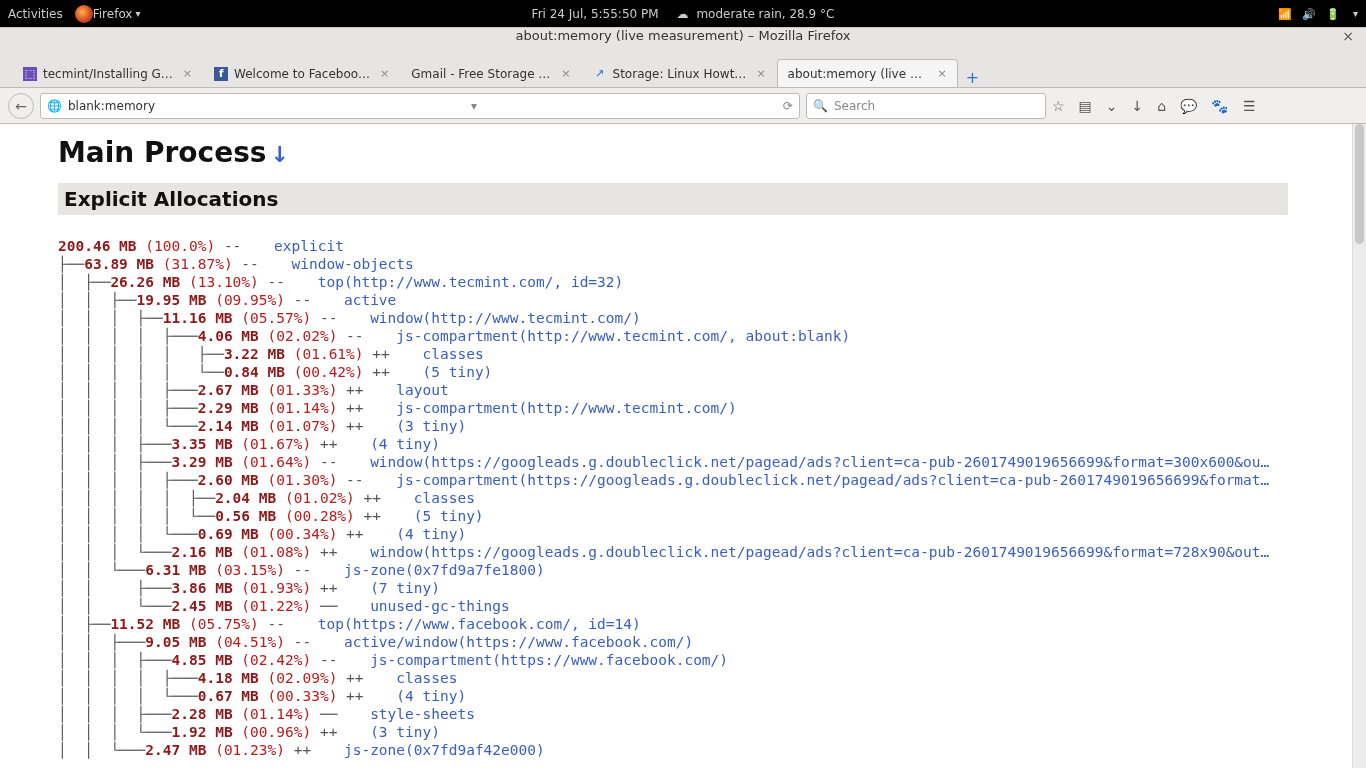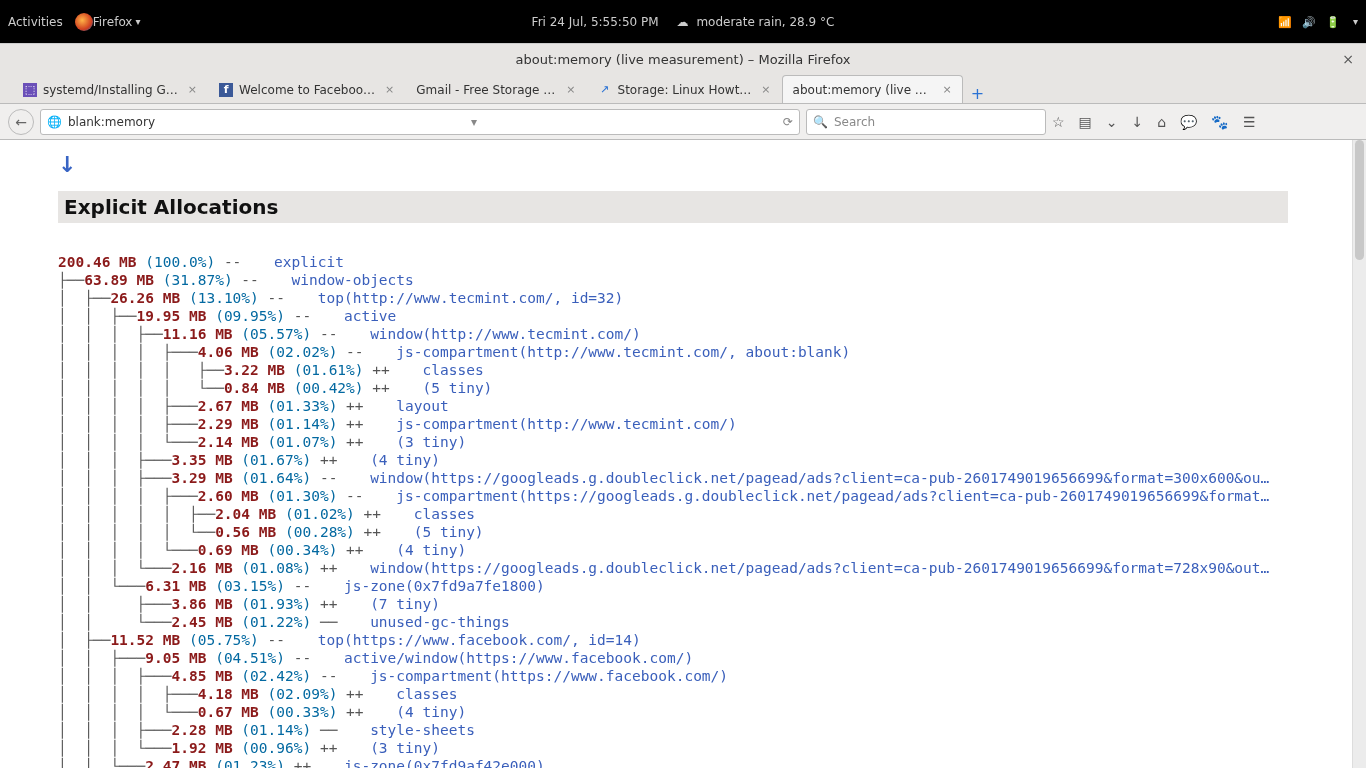--- a/index.html
+++ b/index.html
@@ -1,32 +1,32 @@
 <!DOCTYPE html>
 <html><head>
 <meta charset="utf-8">
 <style>
 * { margin: 0; padding: 0; box-sizing: border-box; }
 body { font-family: "DejaVu Sans", sans-serif; background: #fff; width: 1366px; height: 768px; overflow: hidden; }
 
 
-.topbar { height: 43px; background: #000; color: #ccc; display: flex; align-items: center; padding: 0 8px; font-size: 12px; }
+.topbar { height: 27px; background: #000; color: #ccc; display: flex; align-items: center; padding: 0 8px; font-size: 12px; }
 .topbar .left { display: flex; align-items: center; gap: 12px; }
 .topbar .center { position: absolute; left: 50%; transform: translateX(-50%); display: flex; align-items: center; gap: 18px; }
 .topbar .right { margin-left: auto; display: flex; align-items: center; gap: 10px; }
 .ff-icon { width: 18px; height: 18px; border-radius: 50%; background: radial-gradient(circle at 40% 40%, #ffb347, #d14020 60%, #3b5998 90%); display: inline-block; }
 .caret { font-size: 10px; margin-left: 3px; }
 .cloud-icon::before { content: "☁"; }
 .wifi-icon::before { content: "📶"; font-size: 11px; }
 .vol-icon::before { content: "🔊"; font-size: 11px; }
 .bat-icon::before { content: "🔋"; font-size: 11px; }
 
 
 .window { background: #e7e5e3; border-top: 1px solid #ccc; }
-.titlebar { height: 30px; display: flex; align-items: center; justify-content: center; font-size: 13px; color: #333; position: relative; }
+.titlebar { height: 30px; display: flex; justify-content: center; font-size: 13px; color: #333; position: relative; }
 .titlebar .close { position: absolute; right: 12px; font-size: 14px; color: #555; cursor: pointer; }
 
 .tabbar { height: 30px; display: flex; align-items: flex-end; padding: 0 12px; gap: 0; border-bottom: 1px solid #bbb; }
 .tab { display: flex; align-items: center; height: 28px; padding: 0 10px; font-size: 12px; color: #333; border: 1px solid transparent; border-bottom: none; max-width: 210px; border-radius: 4px 4px 0 0; gap: 6px; }
 .tab.active { background: #f5f5f5; border-color: #bbb; }
 .tab .favicon { width: 14px; height: 14px; font-size: 11px; display: flex; align-items: center; justify-content: center; }
 .tab .tabtitle { white-space: nowrap; overflow: hidden; text-overflow: ellipsis; max-width: 140px; }
 .tab .tabclose { color: #888; font-size: 11px; margin-left: 4px; cursor: pointer; }
 .newtab { color: #2a72d4; font-size: 16px; padding: 0 8px; cursor: pointer; }
 
@@ -40,25 +40,25 @@
 .searchbar { width: 240px; height: 26px; border: 1px solid #bbb; border-radius: 3px; background: #fff; display: flex; align-items: center; padding: 0 6px; gap: 6px; font-size: 12px; color: #888; }
 .searchbar .mag { color: #888; }
 .toolicons { display: flex; align-items: center; gap: 14px; color: #555; font-size: 14px; }
 .toolicons span { cursor: pointer; }
 
 
 .content { background: #fff; height: calc(768px - 27px - 30px - 30px - 36px); overflow: hidden; position: relative; }
 .page { padding: 12px 0 0 58px; font-family: "DejaVu Sans Mono", monospace; }
 .heading { font-family: "DejaVu Sans", sans-serif; font-size: 28px; font-weight: bold; color: #111; display: flex; align-items: baseline; gap: 4px; margin-bottom: 14px; }
 .heading .anchor { color: #3864c4; font-size: 22px; }
-.subhead { font-family: "DejaVu Sans", sans-serif; font-size: 20px; font-weight: bold; color: #111; background: #e7e5e3; padding: 4px 6px; margin-bottom: 30px; width: 1230px; }
+.subhead { font-family: "DejaVu Sans", sans-serif; font-size: 20px; font-weight: bold; color: #111; background: #e7e5e3; padding: 4px 6px; margin-bottom: 22px; width: 1230px; }
 
 .tree { font-size: 14.5px; line-height: 18px; white-space: pre; color: #555; }
 .size { color: #8b1a1a; font-weight: bold; }
-.pct { color: #0369a1; }
+.pct { color: #b91c1c; }
 .sep { color: #555; }
 .name { color: #3a5fbb; margin-left: 24px; }
 
 
 .vscroll { position: absolute; right: 0; top: 0; width: 14px; height: 100%; background: #ececec; border-left: 1px solid #ddd; }
 .vscroll .thumb { position: absolute; left: 2px; right: 2px; top: 0; height: 120px; background: #c8c8c8; border-radius: 6px; }
 </style>
 </head>
 <body>
 
@@ -88,21 +88,21 @@
 
 <div class="window">
   <div class="titlebar">
     <span>about:memory (live measurement) – Mozilla Firefox</span>
     <span class="close">×</span>
   </div>
 
   <div class="tabbar">
     <div class="tab">
       <span class="favicon" style="background:#6a4fb8;color:#fff;">⬚</span>
-      <span class="tabtitle">systemd/Installing G…</span>
+      <span class="tabtitle">tecmint/Installing G…</span>
       <span class="tabclose">×</span>
     </div>
     <div class="tab">
       <span class="favicon" style="background:#3b5998;color:#fff;font-weight:bold;">f</span>
       <span class="tabtitle">Welcome to Faceboo…</span>
       <span class="tabclose">×</span>
     </div>
     <div class="tab">
       <span class="tabtitle">Gmail - Free Storage and…</span>
       <span class="tabclose">×</span>
@@ -140,20 +140,21 @@
       <span>⌂</span>
       <span>💬</span>
       <span>🐾</span>
       <span>☰</span>
     </div>
   </div>
 
   <div class="content">
     <div class="page">
       <div class="heading">
+        <span>Main Process</span>
         <span class="anchor">↓</span>
       </div>
       <div class="subhead">Explicit Allocations</div>
       <div class="tree" id="tree"><div><span></span><span class="size">200.46 MB</span><span class="pct"> (100.0%) </span><span class="sep">-- </span><span class="name">explicit</span></div><div><span>├──</span><span class="size">63.89 MB</span><span class="pct"> (31.87%) </span><span class="sep">-- </span><span class="name">window-objects</span></div><div><span>│  ├──</span><span class="size">26.26 MB</span><span class="pct"> (13.10%) </span><span class="sep">-- </span><span class="name">top(http://www.tecmint.com/, id=32)</span></div><div><span>│  │  ├──</span><span class="size">19.95 MB</span><span class="pct"> (09.95%) </span><span class="sep">-- </span><span class="name">active</span></div><div><span>│  │  │  ├──</span><span class="size">11.16 MB</span><span class="pct"> (05.57%) </span><span class="sep">-- </span><span class="name">window(http://www.tecmint.com/)</span></div><div><span>│  │  │  │  ├───</span><span class="size">4.06 MB</span><span class="pct"> (02.02%) </span><span class="sep">-- </span><span class="name">js-compartment(http://www.tecmint.com/, about:blank)</span></div><div><span>│  │  │  │  │   ├──</span><span class="size">3.22 MB</span><span class="pct"> (01.61%) </span><span class="sep">++ </span><span class="name">classes</span></div><div><span>│  │  │  │  │   └──</span><span class="size">0.84 MB</span><span class="pct"> (00.42%) </span><span class="sep">++ </span><span class="name">(5 tiny)</span></div><div><span>│  │  │  │  ├───</span><span class="size">2.67 MB</span><span class="pct"> (01.33%) </span><span class="sep">++ </span><span class="name">layout</span></div><div><span>│  │  │  │  ├───</span><span class="size">2.29 MB</span><span class="pct"> (01.14%) </span><span class="sep">++ </span><span class="name">js-compartment(http://www.tecmint.com/)</span></div><div><span>│  │  │  │  └───</span><span class="size">2.14 MB</span><span class="pct"> (01.07%) </span><span class="sep">++ </span><span class="name">(3 tiny)</span></div><div><span>│  │  │  ├───</span><span class="size">3.35 MB</span><span class="pct"> (01.67%) </span><span class="sep">++ </span><span class="name">(4 tiny)</span></div><div><span>│  │  │  ├───</span><span class="size">3.29 MB</span><span class="pct"> (01.64%) </span><span class="sep">-- </span><span class="name">window(https://googleads.g.doubleclick.net/pagead/ads?client=ca-pub-2601749019656699&amp;format=300x600&amp;ou…</span></div><div><span>│  │  │  │  ├───</span><span class="size">2.60 MB</span><span class="pct"> (01.30%) </span><span class="sep">-- </span><span class="name">js-compartment(https://googleads.g.doubleclick.net/pagead/ads?client=ca-pub-2601749019656699&amp;format…</span></div><div><span>│  │  │  │  │  ├──</span><span class="size">2.04 MB</span><span class="pct"> (01.02%) </span><span class="sep">++ </span><span class="name">classes</span></div><div><span>│  │  │  │  │  └──</span><span class="size">0.56 MB</span><span class="pct"> (00.28%) </span><span class="sep">++ </span><span class="name">(5 tiny)</span></div><div><span>│  │  │  │  └───</span><span class="size">0.69 MB</span><span class="pct"> (00.34%) </span><span class="sep">++ </span><span class="name">(4 tiny)</span></div><div><span>│  │  │  └───</span><span class="size">2.16 MB</span><span class="pct"> (01.08%) </span><span class="sep">++ </span><span class="name">window(https://googleads.g.doubleclick.net/pagead/ads?client=ca-pub-2601749019656699&amp;format=728x90&amp;out…</span></div><div><span>│  │  └───</span><span class="size">6.31 MB</span><span class="pct"> (03.15%) </span><span class="sep">-- </span><span class="name">js-zone(0x7fd9a7fe1800)</span></div><div><span>│  │     ├───</span><span class="size">3.86 MB</span><span class="pct"> (01.93%) </span><span class="sep">++ </span><span class="name">(7 tiny)</span></div><div><span>│  │     └───</span><span class="size">2.45 MB</span><span class="pct"> (01.22%) </span><span class="sep">── </span><span class="name">unused-gc-things</span></div><div><span>│  ├──</span><span class="size">11.52 MB</span><span class="pct"> (05.75%) </span><span class="sep">-- </span><span class="name">top(https://www.facebook.com/, id=14)</span></div><div><span>│  │  ├───</span><span class="size">9.05 MB</span><span class="pct"> (04.51%) </span><span class="sep">-- </span><span class="name">active/window(https://www.facebook.com/)</span></div><div><span>│  │  │  ├───</span><span class="size">4.85 MB</span><span class="pct"> (02.42%) </span><span class="sep">-- </span><span class="name">js-compartment(https://www.facebook.com/)</span></div><div><span>│  │  │  │  ├───</span><span class="size">4.18 MB</span><span class="pct"> (02.09%) </span><span class="sep">++ </span><span class="name">classes</span></div><div><span>│  │  │  │  └───</span><span class="size">0.67 MB</span><span class="pct"> (00.33%) </span><span class="sep">++ </span><span class="name">(4 tiny)</span></div><div><span>│  │  │  ├───</span><span class="size">2.28 MB</span><span class="pct"> (01.14%) </span><span class="sep">── </span><span class="name">style-sheets</span></div><div><span>│  │  │  └───</span><span class="size">1.92 MB</span><span class="pct"> (00.96%) </span><span class="sep">++ </span><span class="name">(3 tiny)</span></div><div><span>│  │  └───</span><span class="size">2.47 MB</span><span class="pct"> (01.23%) </span><span class="sep">++ </span><span class="name">js-zone(0x7fd9af42e000)</span></div></div>
     </div>
     <div class="vscroll">
       <div class="thumb"></div>
     </div>
   </div>
 </div>

